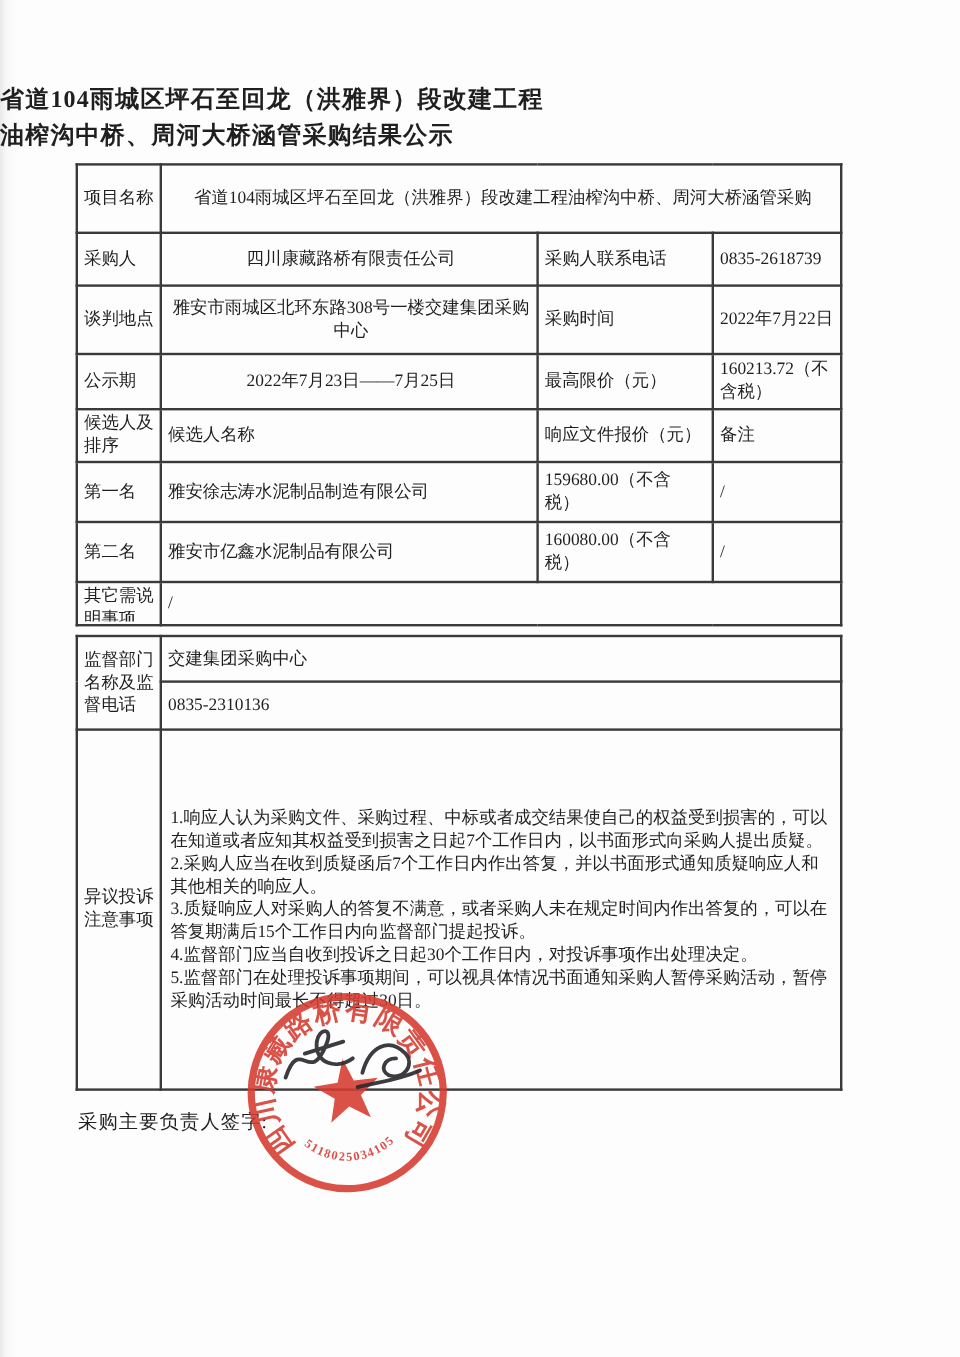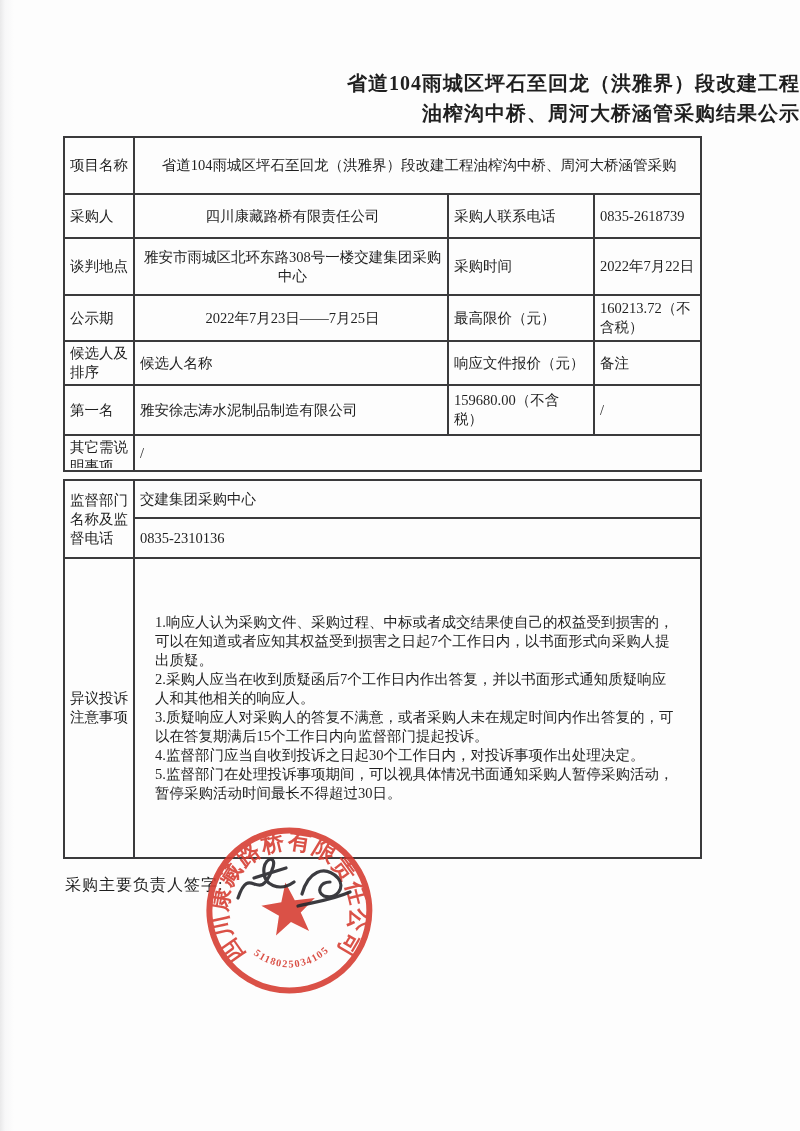--- a/index.html
+++ b/index.html
@@ -8,30 +8,30 @@
     position:relative;
     background:#fdfdfd;
     background-image:
       linear-gradient(90deg, #e9e9ea 0px, #f7f7f8 5px, #fdfdfd 14px),
       radial-gradient(circle at 18% 30%, rgba(200,200,205,0.10), rgba(0,0,0,0) 18%),
       radial-gradient(circle at 70% 62%, rgba(190,190,195,0.08), rgba(0,0,0,0) 22%);
     font-family:"Liberation Serif","DejaVu Serif",serif;
     color:#1f1f1f;
     overflow:hidden;
   }
-  .title{ text-align:right; font-weight:bold; font-size:20px; line-height:30px; padding-top:68px; letter-spacing:1px;}
+  .title{ text-align:left; font-weight:bold; font-size:20px; line-height:30px; padding-top:68px; letter-spacing:1px;}
   table{ border-collapse:collapse; table-layout:fixed; margin-left:63px; width:637px; }
   td{ border:2px solid #3a3a3c; font-size:14.5px; padding:2px 5px; vertical-align:middle; line-height:19px; word-break:break-all;}
   .t1{ margin-top:8px; }
   .t2{ margin-top:7px;border-radius:32px; }
   .lab{ text-align:left; }
   .c{ text-align:left; }
   .l{ text-align:center; padding-left:8px; }
   .clip-label{ height:30px; overflow:hidden; }
-  .notice-cell{ padding:6px 20px; }
+  .notice-cell{ padding:6px 7px; }
   .notice-cell div{ margin:0; }
   .footer-sign{ margin:16px 0 0 65px; font-size:16px; letter-spacing:1px; }
   .seal{
     position:absolute; left:203px; top:822px; width:172px; height:172px;
     transform:rotate(-8deg); opacity:0.88; pointer-events:none;
   }
   .seal text{ font-family:"Liberation Serif","DejaVu Serif",serif; font-weight:bold; }
   .signature{ position:absolute; left:228px; top:848px; width:132px; height:66px; opacity:0.92; pointer-events:none;}
 </style>
 </head>
@@ -75,20 +75,26 @@
   <tr style="height:31px">
     <td class="lab">候选人及排序</td>
     <td class="c">候选人名称</td>
     <td class="c">响应文件报价（元）</td>
     <td class="c">备注</td>
   </tr>
   <tr style="height:50px">
     <td class="lab">第一名</td>
     <td class="c">雅安徐志涛水泥制品制造有限公司</td>
     <td class="c">159680.00（不含税）</td>
+    <td class="c">/</td>
+  </tr>
+  <tr style="height:50px">
+    <td class="lab">第二名</td>
+    <td class="c">雅安市亿鑫水泥制品有限公司</td>
+    <td class="c">160080.00（不含税）</td>
     <td class="c">/</td>
   </tr>
   <tr style="height:34px">
     <td class="lab">
       <div class="clip-label">其它需说明事项</div>
     </td>
     <td class="c" colspan="3">/</td>
   </tr>
 </tbody>
   </table>

